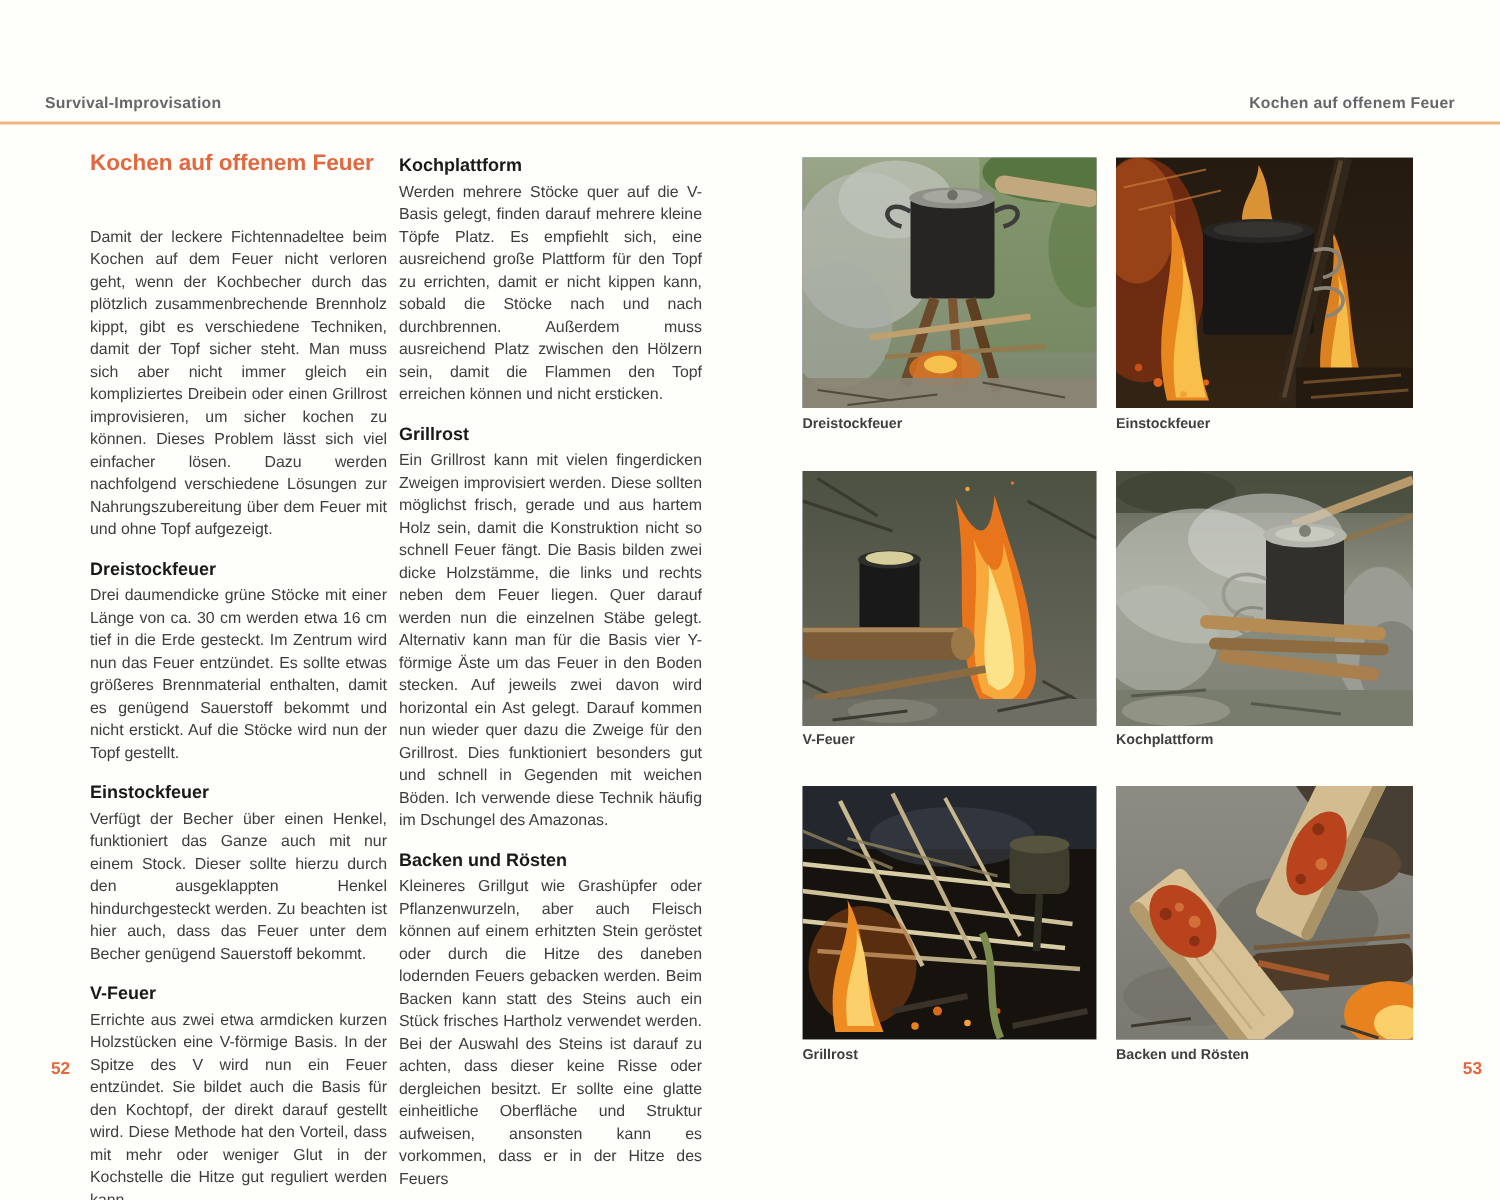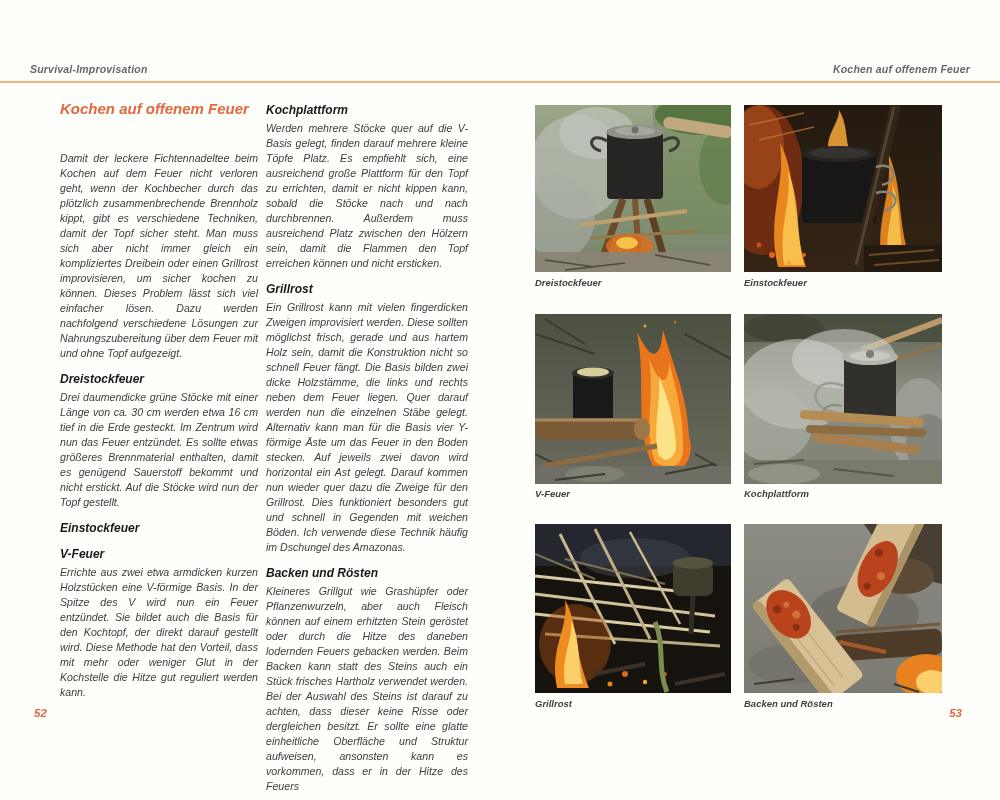--- a/index.html
+++ b/index.html
@@ -1,17 +1,17 @@
 <!DOCTYPE html>
 <html lang="de"><head>
 <meta charset="utf-8">
 <style>
   html,body{margin:0;padding:0;background:#ffffff;}
   .page{position:relative;width:1000px;height:800px;background:#fefefb;
-        font-family:"Liberation Sans",sans-serif;overflow:hidden;font-style:italic;}
+        font-family:"Liberation Sans",sans-serif;overflow:hidden;}
   .hdr{position:absolute;top:63px;font-size:10.5px;font-weight:bold;color:#66676a;letter-spacing:.2px;}
   .hdr-left{left:30px;}
   .hdr-right{right:30px;text-align:right;}
   .rule{position:absolute;left:0;top:81px;width:1000px;height:2px;background:#f2b77e;}
   .main-title{position:absolute;left:60px;top:100px;width:240px;
               font-size:15px;font-weight:bold;color:#e2683f;}
   .col{position:absolute;}
   .col1{left:60px;top:127px;width:198px;margin-top:24px;}
   .col2{left:266px;top:99px;width:202px;}
   .col p{margin:0;font-size:10.6px;line-height:15px;text-align:justify;color:#3d3d3d;
@@ -27,38 +27,39 @@
   .p5{left:535px;top:524px;width:196px;height:169px;}
   .p6{left:744px;top:524px;width:198px;height:169px;}
   .caption{position:absolute;font-size:9.5px;font-weight:bold;color:#3f3f3f;}
   .c1,.c3,.c5{left:535px;}
   .c2,.c4,.c6{left:744px;}
   .c1,.c2{top:277px;}
   .c3,.c4{top:488px;}
   .c5,.c6{top:698px;}
   .pageno{position:absolute;top:707px;font-size:11.5px;font-weight:bold;color:#e2683f;}
   .pn-left{left:34px;}
-  .pn-right{right:38px;text-align:left;}
+  .pn-right{right:12px;text-align:left;}
 </style>
 </head>
 <body>
 
 <div class="page">
 
   <div class="hdr hdr-left">Survival-Improvisation</div>
   <div class="hdr hdr-right">Kochen auf offenem Feuer</div>
   <div class="rule"></div>
 
   <div class="main-title">Kochen auf offenem Feuer</div>
 
   <div class="col col1">
     <p>Damit der leckere Fichtennadeltee beim Kochen auf dem Feuer nicht verloren geht, wenn der Kochbecher durch das plötzlich zusammenbrechende Brennholz kippt, gibt es verschiedene Techniken, damit der Topf sicher steht. Man muss sich aber nicht immer gleich ein kompliziertes Dreibein oder einen Grillrost improvisieren, um sicher kochen zu können. Dieses Problem lässt sich viel einfacher lösen. Dazu werden nachfolgend verschiedene Lösungen zur Nahrungszubereitung über dem Feuer mit und ohne Topf aufgezeigt.</p>
     <h2>Dreistockfeuer</h2>
     <p>Drei daumendicke grüne Stöcke mit einer Länge von ca. 30 cm werden etwa 16 cm tief in die Erde gesteckt. Im Zentrum wird nun das Feuer entzündet. Es sollte etwas größeres Brennmaterial enthalten, damit es genügend Sauerstoff bekommt und nicht erstickt. Auf die Stöcke wird nun der Topf gestellt.</p>
     <h2>Einstockfeuer</h2>
+    <p>Verfügt der Becher über einen Henkel, funktioniert das Ganze auch mit nur einem Stock. Dieser sollte hierzu durch den ausgeklappten Henkel hindurchgesteckt werden. Zu beachten ist hier auch, dass das Feuer unter dem Becher genügend Sauerstoff bekommt.</p>
     <h2>V-Feuer</h2>
     <p>Errichte aus zwei etwa armdicken kurzen Holzstücken eine V-förmige Basis. In der Spitze des V wird nun ein Feuer entzündet. Sie bildet auch die Basis für den Kochtopf, der direkt darauf gestellt wird. Diese Methode hat den Vorteil, dass mit mehr oder weniger Glut in der Kochstelle die Hitze gut reguliert werden kann.</p>
   </div>
 
   <div class="col col2">
     <h2>Kochplattform</h2>
     <p>Werden mehrere Stöcke quer auf die V-Basis gelegt, finden darauf mehrere kleine Töpfe Platz. Es empfiehlt sich, eine ausreichend große Plattform für den Topf zu errichten, damit er nicht kippen kann, sobald die Stöcke nach und nach durchbrennen. Außerdem muss ausreichend Platz zwischen den Hölzern sein, damit die Flammen den Topf erreichen können und nicht ersticken.</p>
     <h2>Grillrost</h2>
     <p>Ein Grillrost kann mit vielen fingerdicken Zweigen improvisiert werden. Diese sollten möglichst frisch, gerade und aus hartem Holz sein, damit die Konstruktion nicht so schnell Feuer fängt. Die Basis bilden zwei dicke Holzstämme, die links und rechts neben dem Feuer liegen. Quer darauf werden nun die einzelnen Stäbe gelegt. Alternativ kann man für die Basis vier Y-förmige Äste um das Feuer in den Boden stecken. Auf jeweils zwei davon wird horizontal ein Ast gelegt. Darauf kommen nun wieder quer dazu die Zweige für den Grillrost. Dies funktioniert besonders gut und schnell in Gegenden mit weichen Böden. Ich verwende diese Technik häufig im Dschungel des Amazonas.</p>
     <h2>Backen und Rösten</h2>

